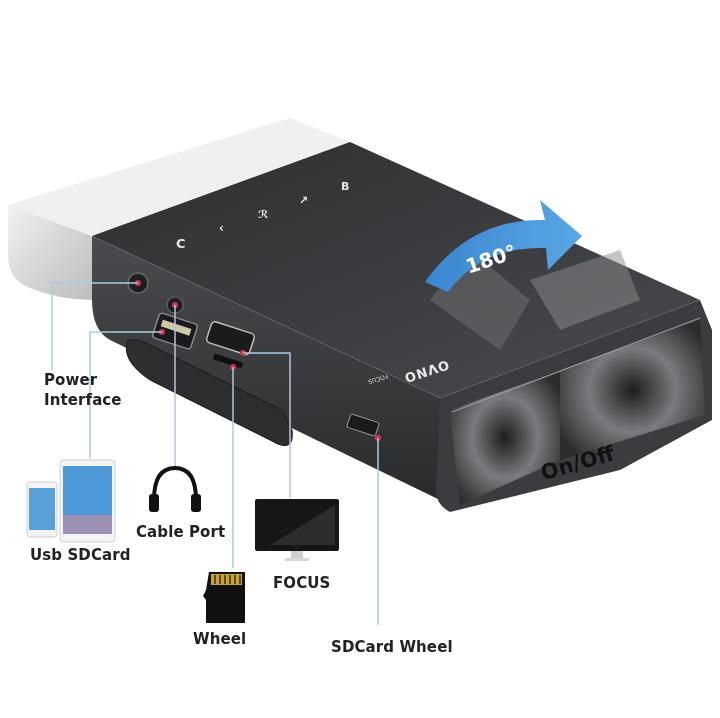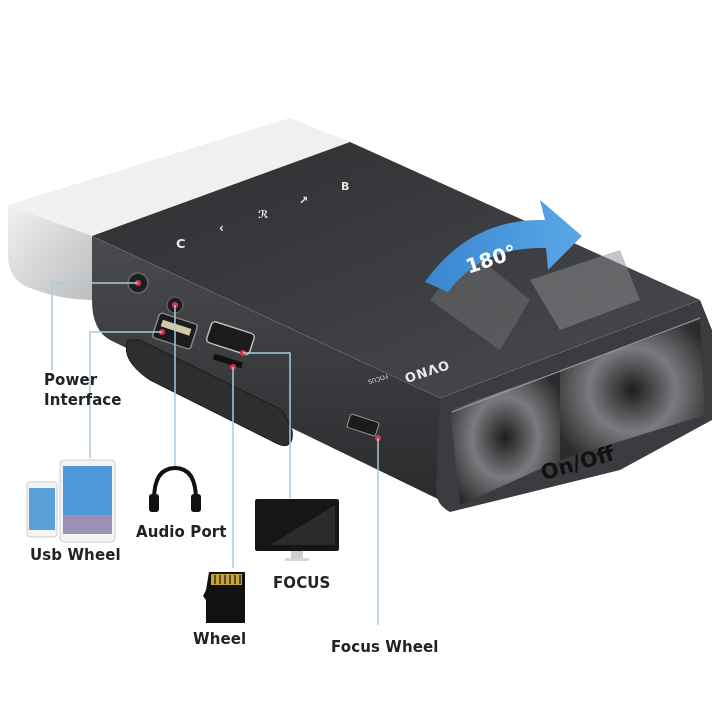--- a/index.html
+++ b/index.html
@@ -131,18 +131,18 @@
         </g>
   </g>
 </svg>
 
 <div class="deg">180°</div>
 <div class="brand">OVNO</div>
 <div class="focus-tag">FOCUS</div>
 <div class="onoff">On/Off</div>
 
 <div class="label lines" style="left:20px;top:370px;width:70px;white-space:normal;">Power Interface</div>
-<div class="label" style="left:30px;top:546px;">Usb Wheel</div>
-<div class="label" style="left:136px;top:523px;">Audio Port</div>
+<div class="label" style="left:30px;top:546px;">Usb SDCard</div>
+<div class="label" style="left:136px;top:523px;">Cable Port</div>
 <div class="label" style="left:273px;top:574px;">FOCUS</div>
 <div class="label" style="left:193px;top:630px;">Wheel</div>
-<div class="label" style="left:331px;top:638px;">Focus Wheel</div>
+<div class="label" style="left:331px;top:638px;">SDCard Wheel</div>
 </div>
 
 </body></html>

